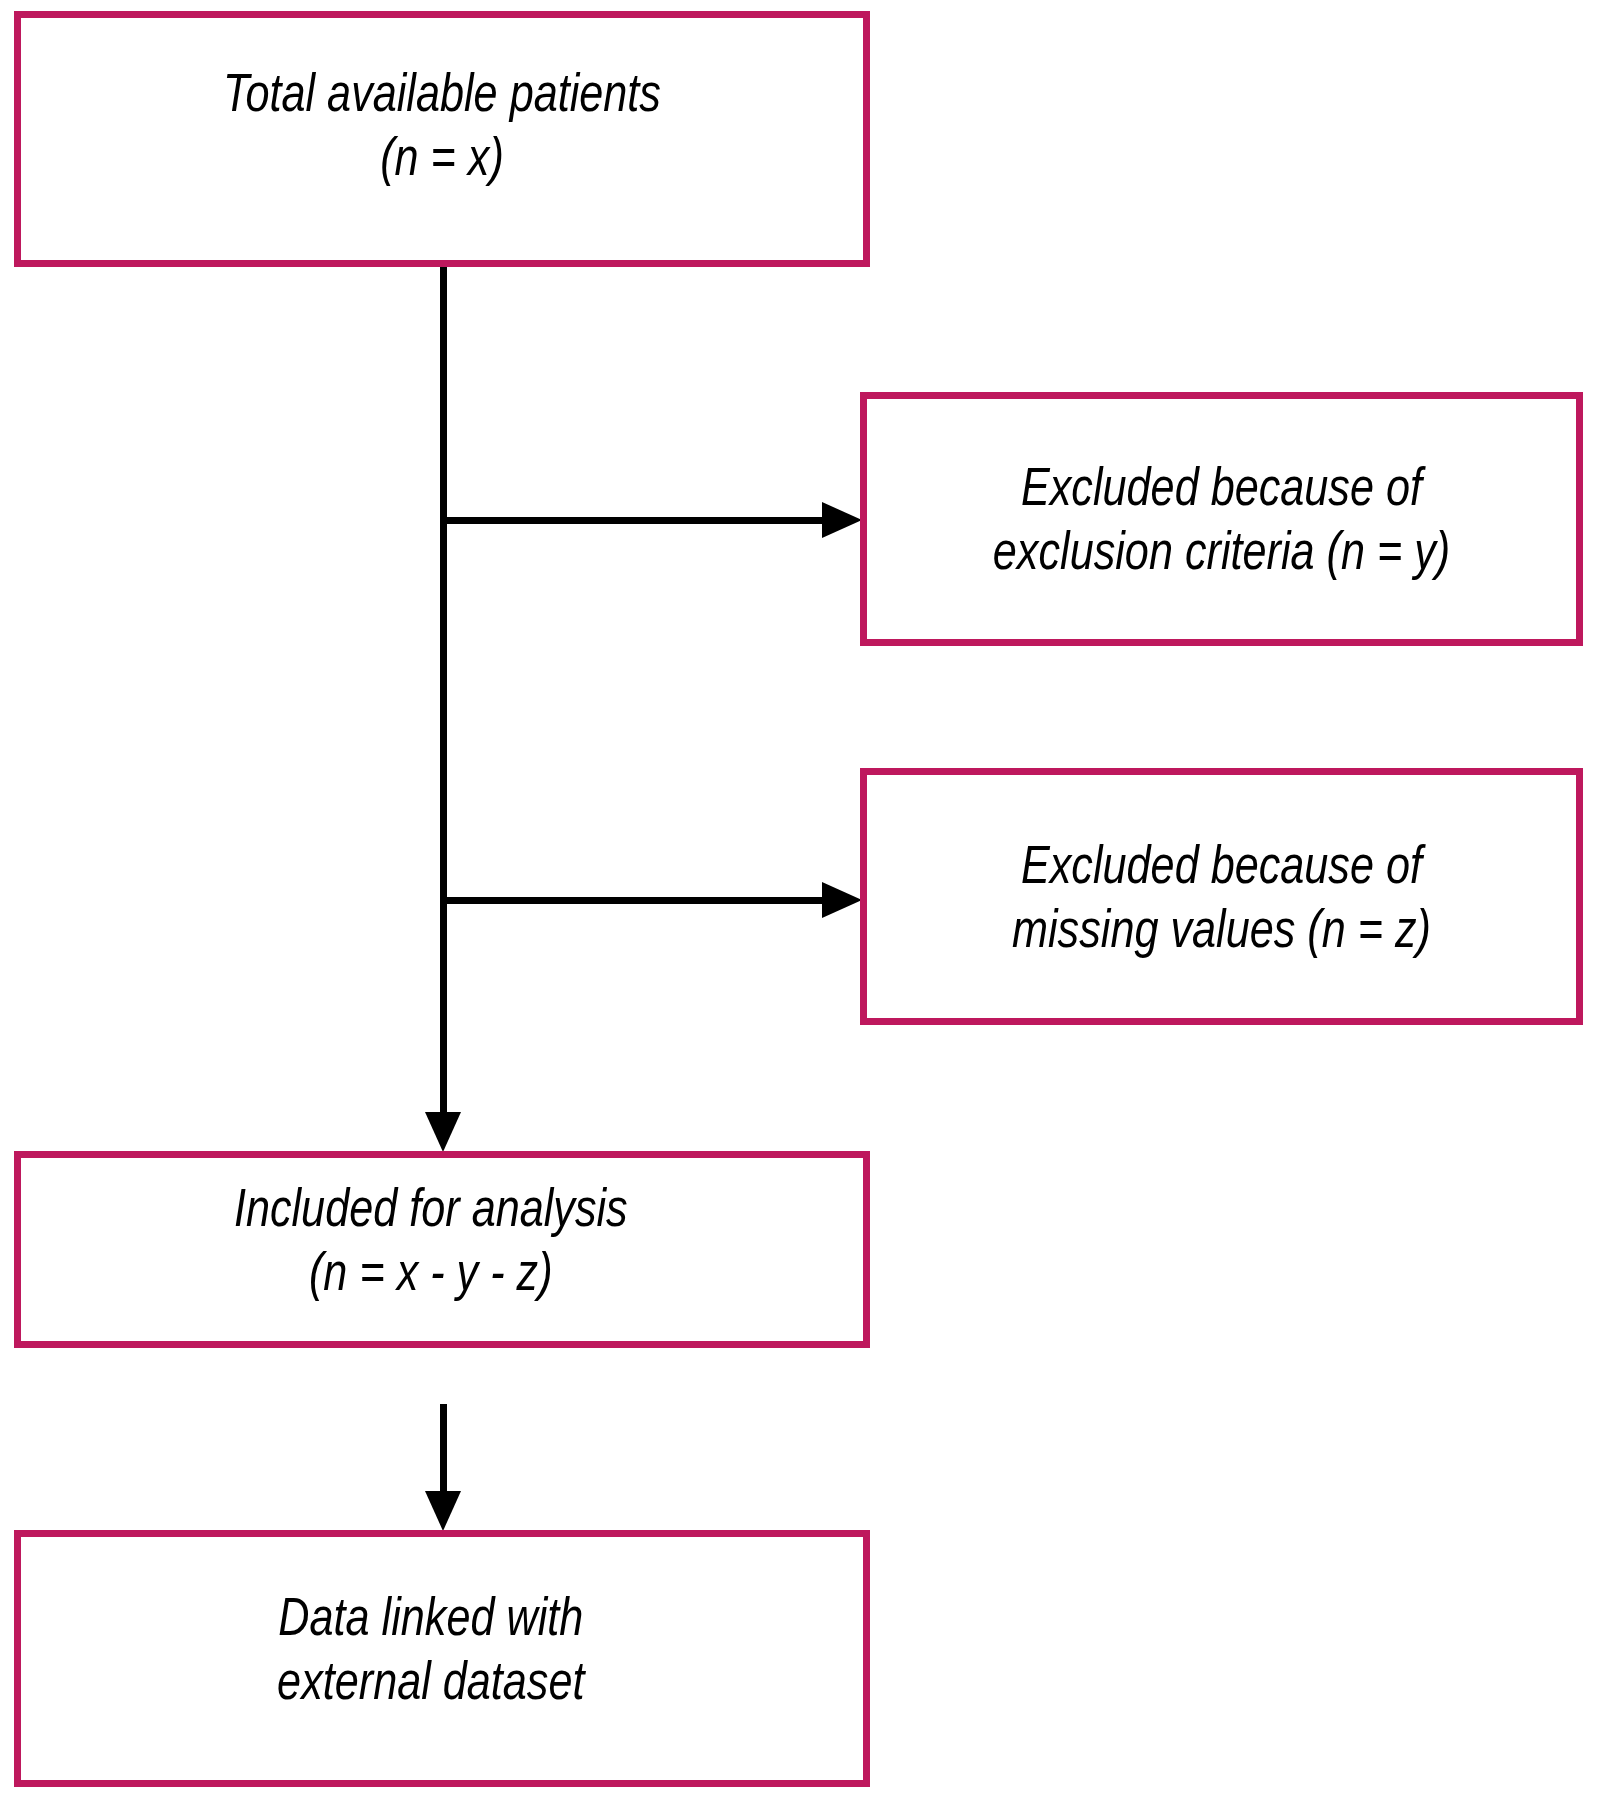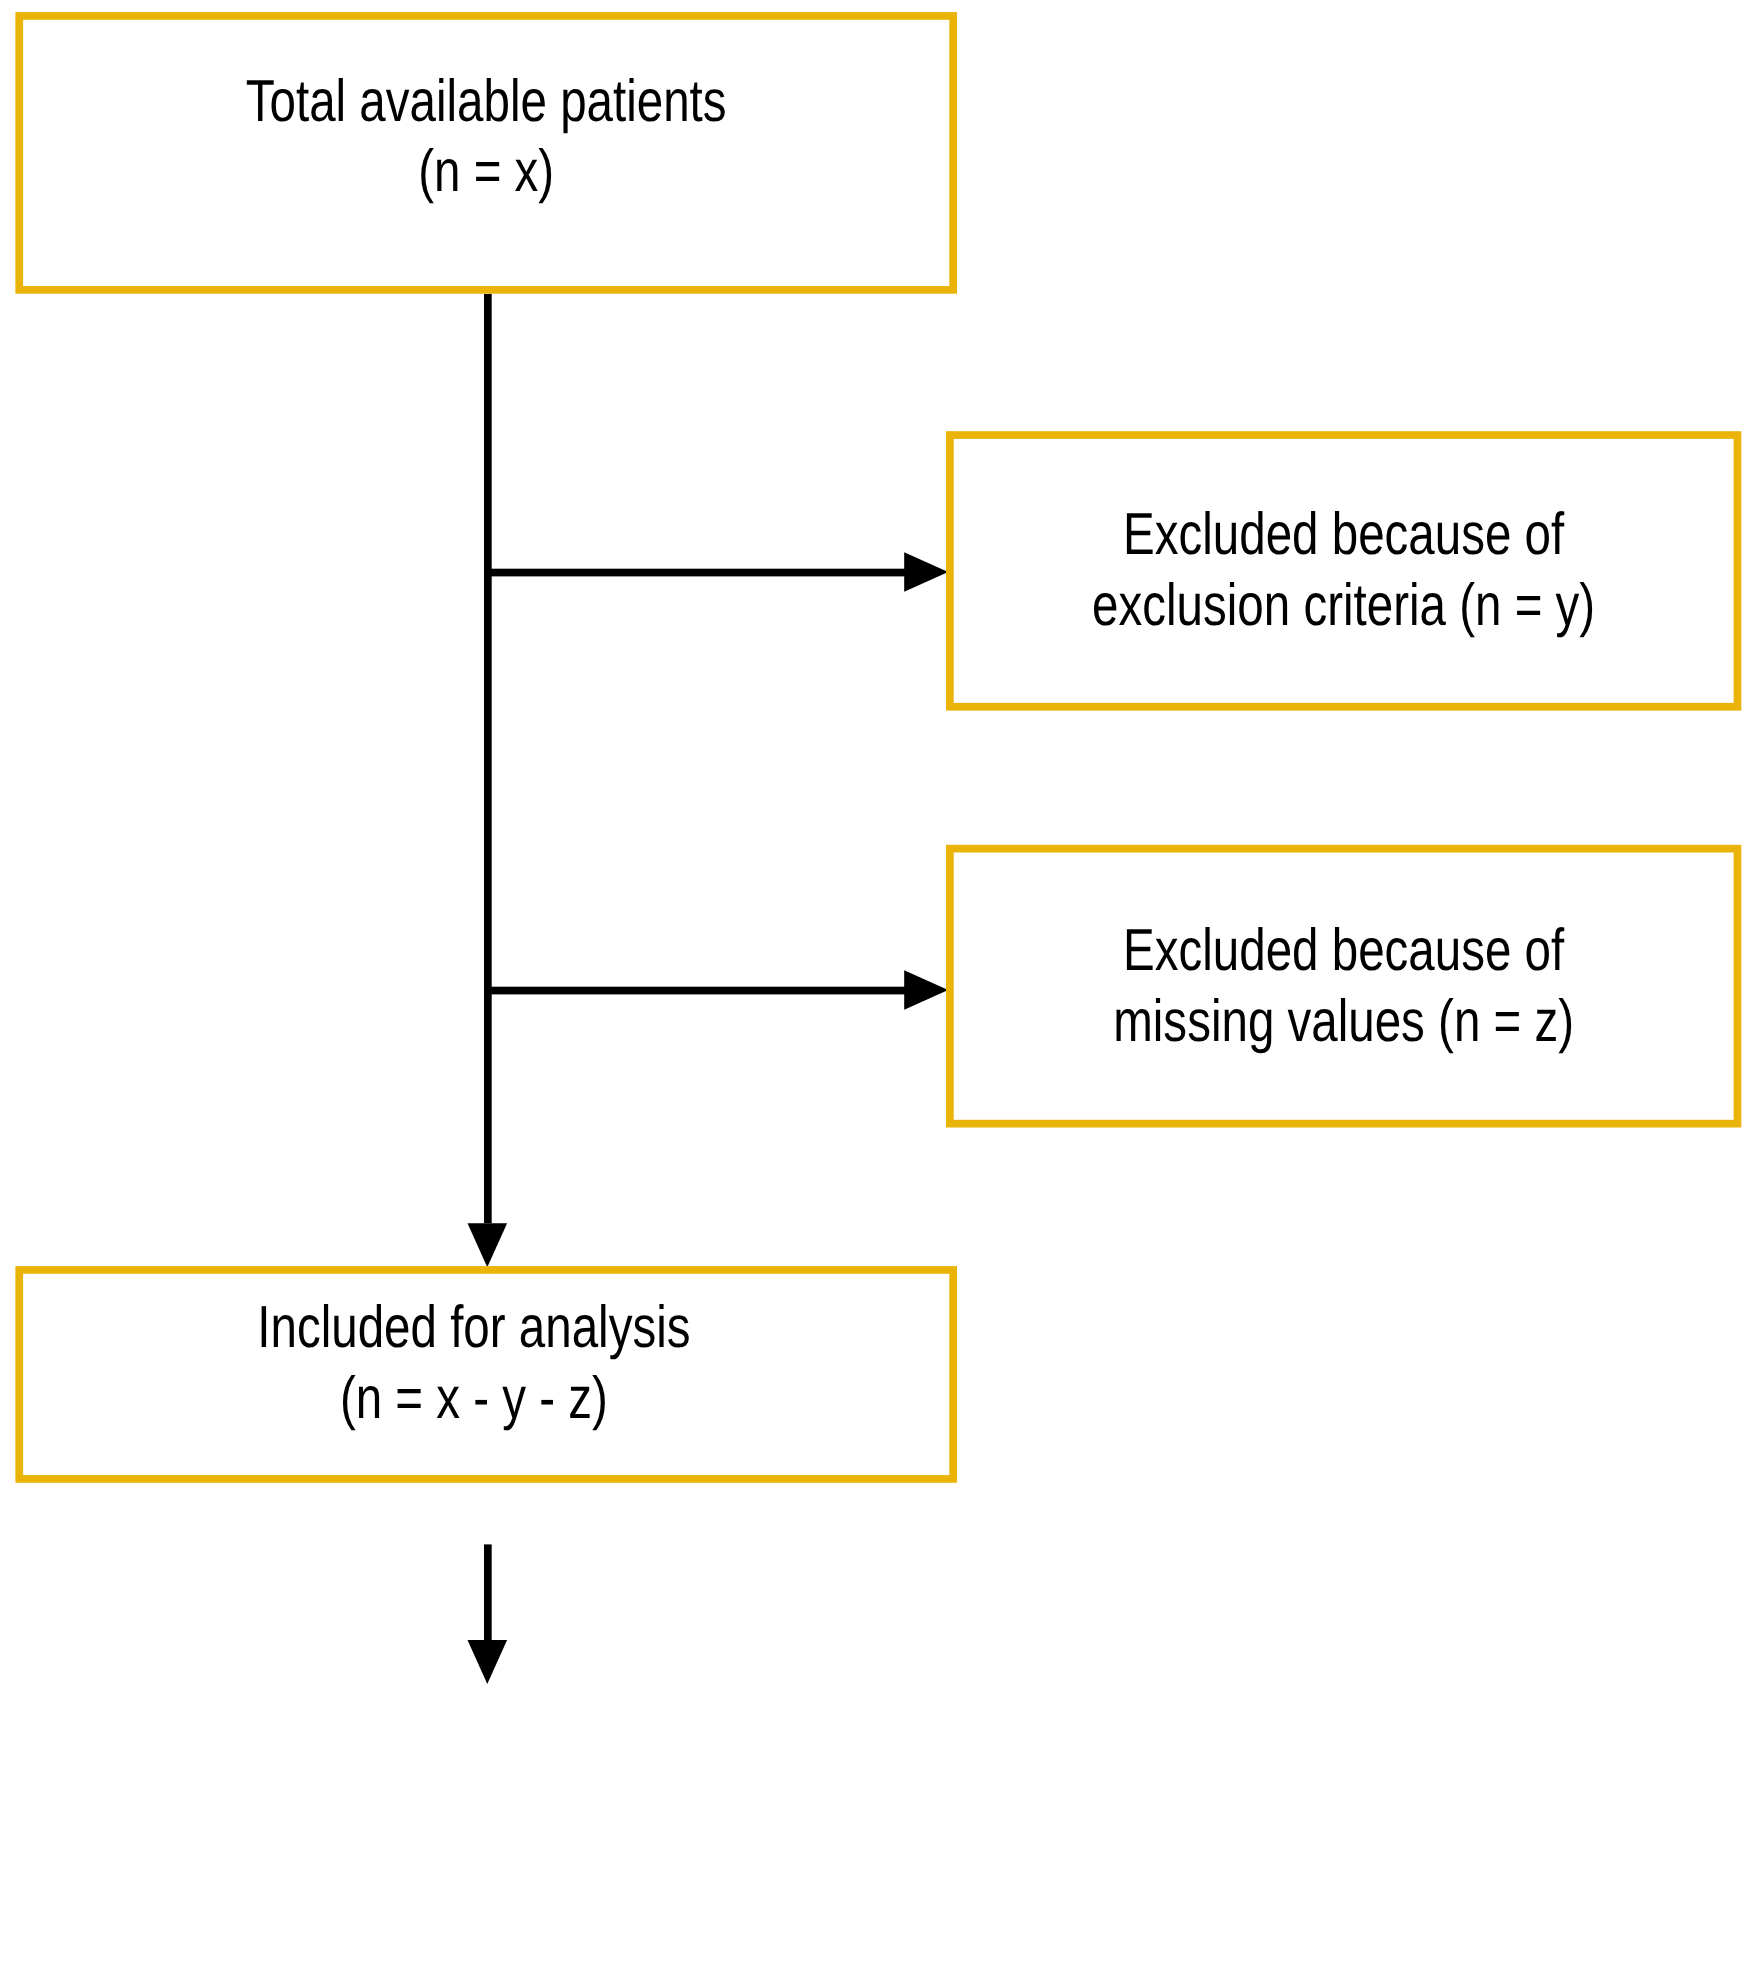--- a/index.html
+++ b/index.html
@@ -13,25 +13,26 @@
   #canvas {
     position: relative;
     width: 1600px;
     height: 1800px;
     background: #ffffff;
     overflow: hidden;
   }
   .node {
     position: absolute;
     box-sizing: border-box;
-    border: 7px solid #eab308;
+    border: 7px solid #be185d;
     background: #ffffff;
     display: flex;
     align-items: center;
     justify-content: center;
+    font-style: italic;
   }
   .node-label {
     font-family: "Liberation Sans", "DejaVu Sans", sans-serif;
     font-size: 54px;
     line-height: 1.18;
     color: #000000;
     text-align: center;
     white-space: pre-line;
     transform: scaleX(0.80);
     transform-origin: center center;
@@ -120,14 +121,18 @@
   <div class="node" id="node-excl-miss">
     <div class="node-label">Excluded because of
 missing values (n = z)</div>
   </div>
 
   <div class="node" id="node-included">
     <div class="node-label">Included for analysis
 (n = x - y - z)</div>
   </div>
 
+  <div class="node" id="node-linked">
+    <div class="node-label">Data linked with
+external dataset</div>
+  </div>
 
 </div>
 
 </body></html>

